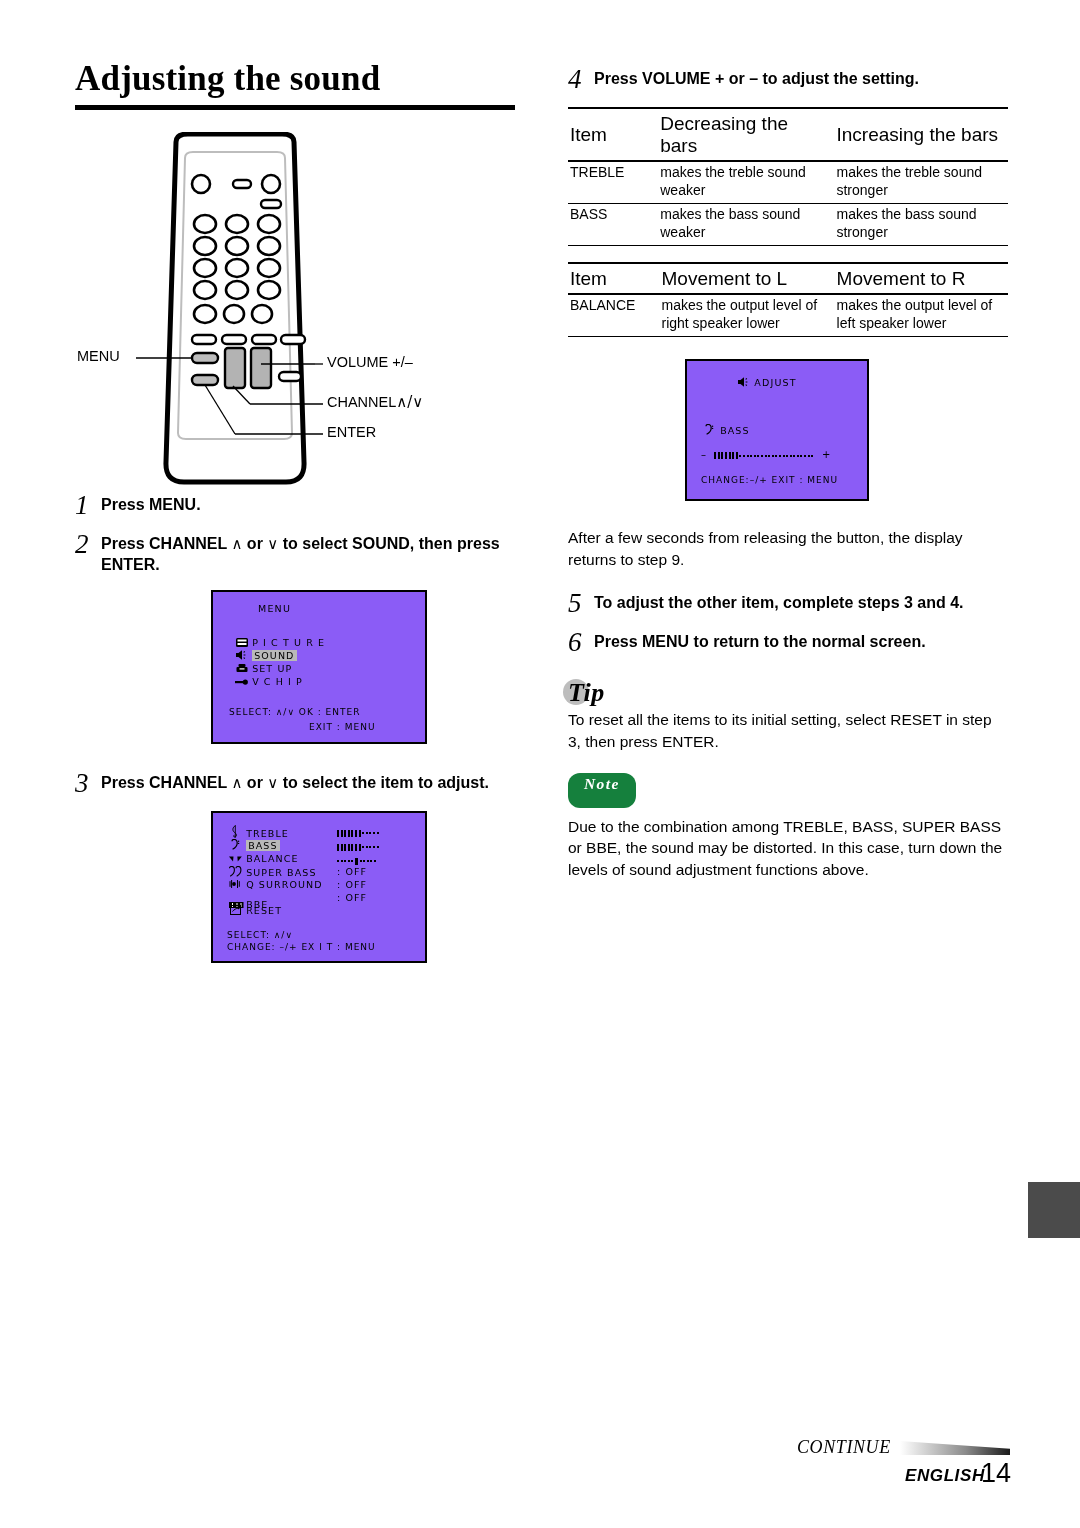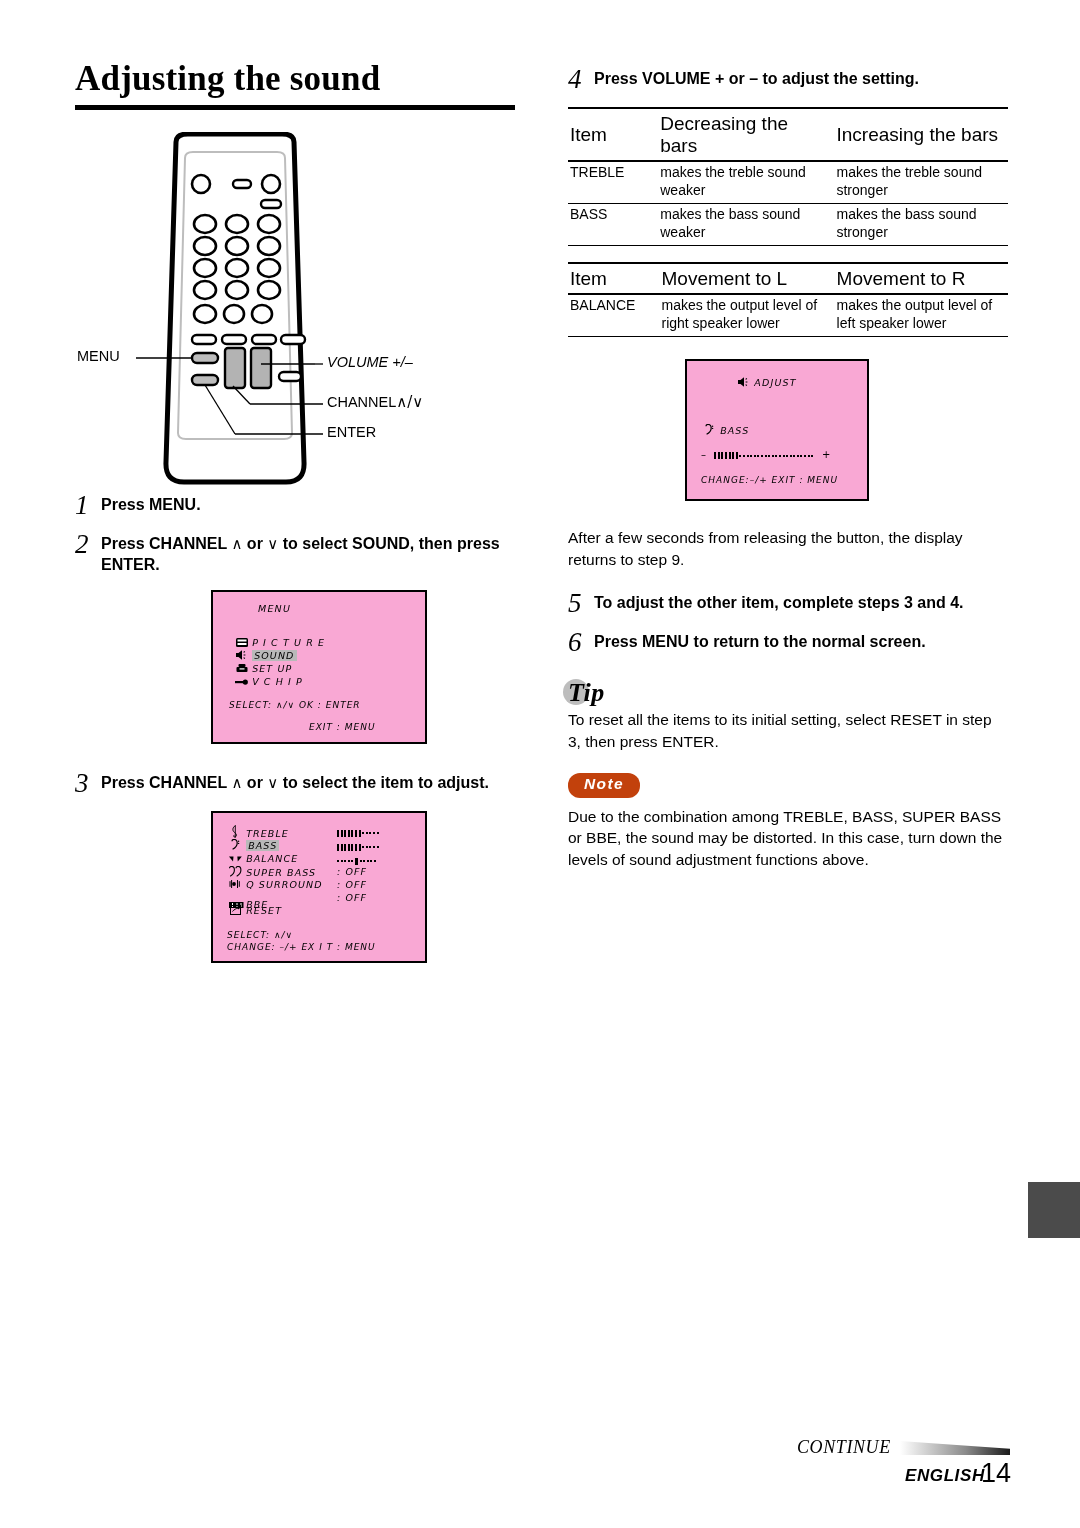--- a/index.html
+++ b/index.html
@@ -33,23 +33,22 @@
   .step-txt{font-size:16px;font-weight:bold;line-height:1.35;}
   .step-txt .g{font-family:"DejaVu Sans",sans-serif;font-weight:normal;font-size:15px;}
 
   
   .remote-wrap{position:relative;height:370px;margin-top:14px;}
   .lbl{position:absolute;font-size:14.5px;white-space:nowrap;}
   .lbl .chev{font-family:"DejaVu Sans",sans-serif;font-size:15px;}
 
   
   .osd{
-    border:2.5px solid #000;background:#f9a8d4;position:relative;
+    border:2.5px solid #000;background:#8b5cf6;position:relative;
     font-family:"DejaVu Sans",sans-serif;
-    font-style:italic;
   }
   .osd .ttl{position:absolute;font-size:9.5px;letter-spacing:1.2px;}
   .osd .row{position:absolute;font-size:9.5px;letter-spacing:1.1px;white-space:nowrap;}
   .osd .foot{position:absolute;font-size:9px;letter-spacing:1px;white-space:nowrap;text-align:center;}
   .hl{background:#b9b9b9;padding:0 2px;}
   .ico{display:inline-block;width:13px;text-align:center;font-size:10px;vertical-align:-1px;}
 
   
   .meter{display:inline-block;white-space:nowrap;line-height:1;}
   .meter i{display:inline-block;width:2px;height:7px;background:#000;margin-right:1.6px;vertical-align:middle;}
@@ -72,23 +71,23 @@
   .tip-badge{position:relative;display:inline-block;margin:0 0 1px 0;height:28px;}
   .tip-badge .dot{
     position:absolute;left:-5px;top:1px;width:26px;height:26px;
     border-radius:50%;background:#bdbdbd;
   }
   .tip-badge span{
     position:relative;font-family:"Liberation Serif",serif;font-style:italic;
     font-weight:bold;font-size:26px;letter-spacing:0.5px;
   }
   .note-badge{
-    display:inline-block;background:#c2410c;color:#fff;border-radius:12px;
-    padding:2px 16px 5px 16px;font-style:italic;font-weight:bold;
-    font-size:15.5px;letter-spacing:1.4px;
+    display:inline-block;background:#15803d;color:#fff;border-radius:12px;
+    padding:2px 16px 15px 16px;font-style:italic;font-weight:bold;
+    font-size:15.5px;letter-spacing:1.4px;font-family:Liberation Serif, serif;
   }
   .body-txt{font-size:15.5px;line-height:1.4;margin:6px 0 0 0;}
 
   
   .continue{
     position:absolute;left:797px;top:1437px;
     font-family:"Liberation Serif",serif;font-style:italic;
     font-size:18px;letter-spacing:0.6px;
   }
   .cont-wedge{
@@ -166,21 +165,21 @@
         <line x1="61" y1="226" x2="117" y2="226" stroke="#000" stroke-width="1.7"></line>
         <line x1="186" y1="232" x2="240" y2="232" stroke="#000" stroke-width="1.3"></line>
         <line x1="240" y1="232" x2="248" y2="232" stroke="#000" stroke-width="1.3"></line>
         <line x1="158" y1="254" x2="175" y2="272" stroke="#000" stroke-width="1.3"></line>
         <line x1="175" y1="272" x2="248" y2="272" stroke="#000" stroke-width="1.3"></line>
         <line x1="130" y1="253" x2="160" y2="302" stroke="#000" stroke-width="1.3"></line>
         <line x1="160" y1="302" x2="248" y2="302" stroke="#000" stroke-width="1.3"></line>
       </svg>
 
       <div class="lbl" style="left:2px;top:216px;">MENU</div>
-      <div class="lbl" style="left:252px;top:222px;font-style:italic;">VOLUME +/–</div>
+      <div class="lbl" style="left:252px;top:222px;">VOLUME +/–</div>
       <div class="lbl" style="left:252px;top:261px;">
         <span>CHANNEL</span><span class="chev">∧/∨</span>
       </div>
       <div class="lbl" style="left:252px;top:292px;">ENTER</div>
     </div>
 
     <div class="step" style="margin-top:-8px;">
       <div class="step-num">1</div>
       <div class="step-txt">Press MENU.</div>
     </div>
@@ -228,21 +227,21 @@
       <div class="row" style="left:22px;top:84px;">
         <span class="ico">
           <svg width="13" height="8" viewBox="0 0 13 8">
               <rect x="0" y="3" width="9" height="2.2" fill="#000"></rect>
               <circle cx="10.3" cy="4.1" r="2.6" fill="#000"></circle>
             </svg>
         </span>
         <span>V  C H I P</span>
       </div>
 
-      <div class="foot" style="left:16px;top:108px;">SELECT: ∧/∨   OK : ENTER</div>
+      <div class="foot" style="left:16px;top:115px;">SELECT: ∧/∨   OK : ENTER</div>
       <div class="foot" style="left:96px;top:130px;">EXIT : MENU</div>
     </div>
 
     <div class="step" style="margin-top:28px;">
       <div class="step-num">3</div>
       <div class="step-txt"><span>Press CHANNEL </span><span class="g">∧</span><span> or </span><span class="g">∨</span><span> to select the item to adjust.</span></div>
     </div>
 
     <div class="osd" style="width:212px;height:148px;margin:8px 0 0 136px;">
 

